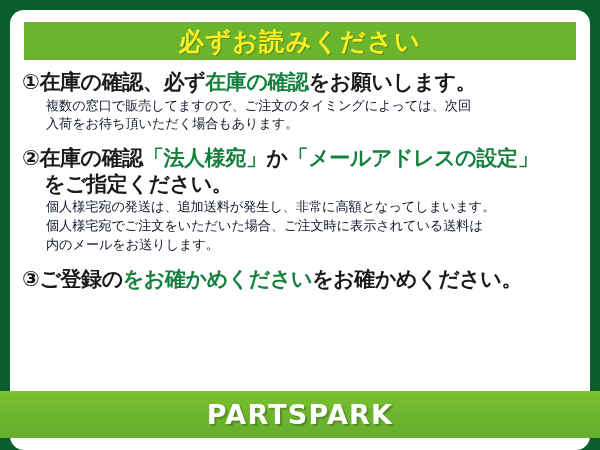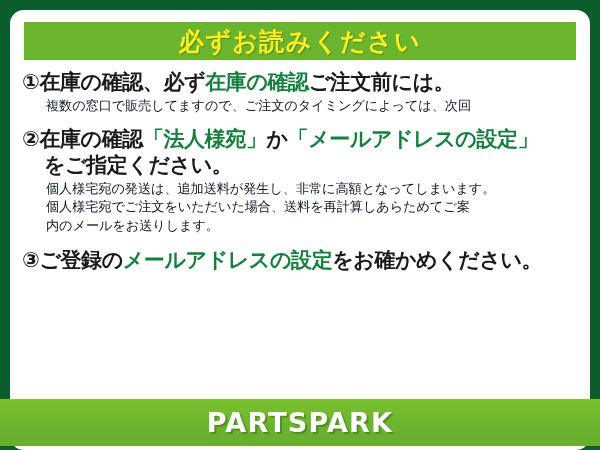--- a/index.html
+++ b/index.html
@@ -93,21 +93,21 @@
 
   .item-1 { margin-top: 4px; }
   .item-2 { margin-top: 12px; }
   .item-3 { margin-top: 12px; }
 
   
   .footer-band {
     position: absolute;
     left: 0;
     right: 0;
-    bottom: 4px;
+    bottom: 12px;
     height: 47px;
     width: 600px;
     background: linear-gradient(180deg, #7cc22f 0%, #6bb42e 55%, #66ae2c 100%);
     display: flex;
     align-items: center;
     justify-content: center;
     z-index: 5;
   }
   .brand-wordmark {
     color: #ffffff;
@@ -125,42 +125,43 @@
   <div class="notice-card">
 
     <div class="header-banner">
       <div class="header-title">必ずお読みください</div>
     </div>
 
     <div class="notice-body">
 
       <div class="notice-item item-1">
         <div class="item-heading">
-          <span>①</span><span>在庫の確認、必ず</span><span class="hl">在庫の確認</span><span>ご注文前には。</span>
+          <span>①</span><span>在庫の確認、必ず</span><span class="hl">在庫の確認</span><span>をお願いします。</span>
         </div>
         <div class="item-desc">
           <div>複数の窓口で販売してますので、ご注文のタイミングによっては、次回</div>
+          <div>入荷をお待ち頂いただく場合もあります。</div>
         </div>
       </div>
 
       <div class="notice-item item-2">
         <div class="item-heading">
           <span>②</span><span>在庫の確認</span><span class="hl">「法人様宛」</span><span>か</span><span class="hl">「メールアドレスの設定」</span>
         </div>
         <div class="item-heading heading-line2">をご指定ください。</div>
         <div class="item-desc">
           <div>個人様宅宛の発送は、追加送料が発生し、非常に高額となってしまいます。</div>
-          <div>個人様宅宛でご注文をいただいた場合、送料を再計算しあらためてご案</div>
+          <div>個人様宅宛でご注文をいただいた場合、ご注文時に表示されている送料は</div>
           <div>内のメールをお送りします。</div>
         </div>
       </div>
 
       <div class="notice-item item-3">
         <div class="item-heading">
-          <span>③</span><span>ご登録の</span><span class="hl">メールアドレスの設定</span><span>をお確かめください。</span>
+          <span>③</span><span>ご登録の</span><span class="hl">をお確かめください</span><span>をお確かめください。</span>
         </div>
         <div class="item-desc">
         </div>
       </div>
 
     </div>
   </div>
 
   <div class="footer-band">
     <div class="brand-wordmark">PARTSPARK</div>

